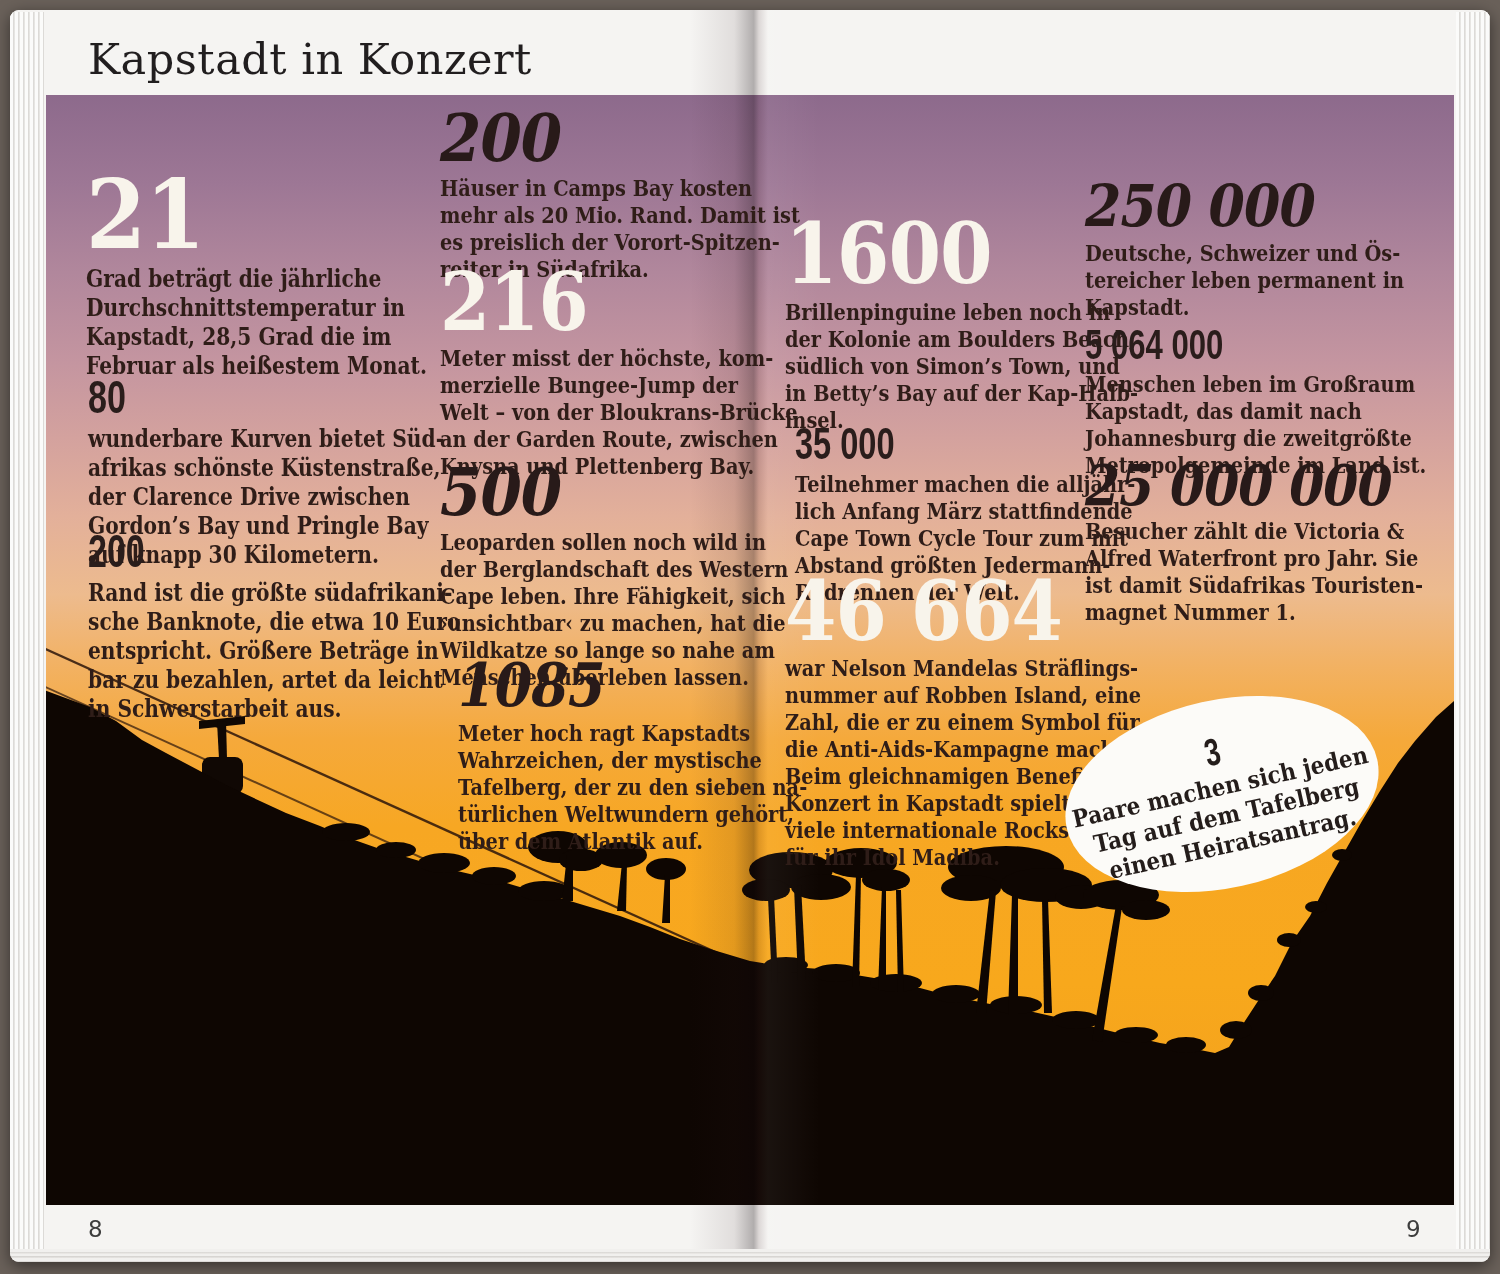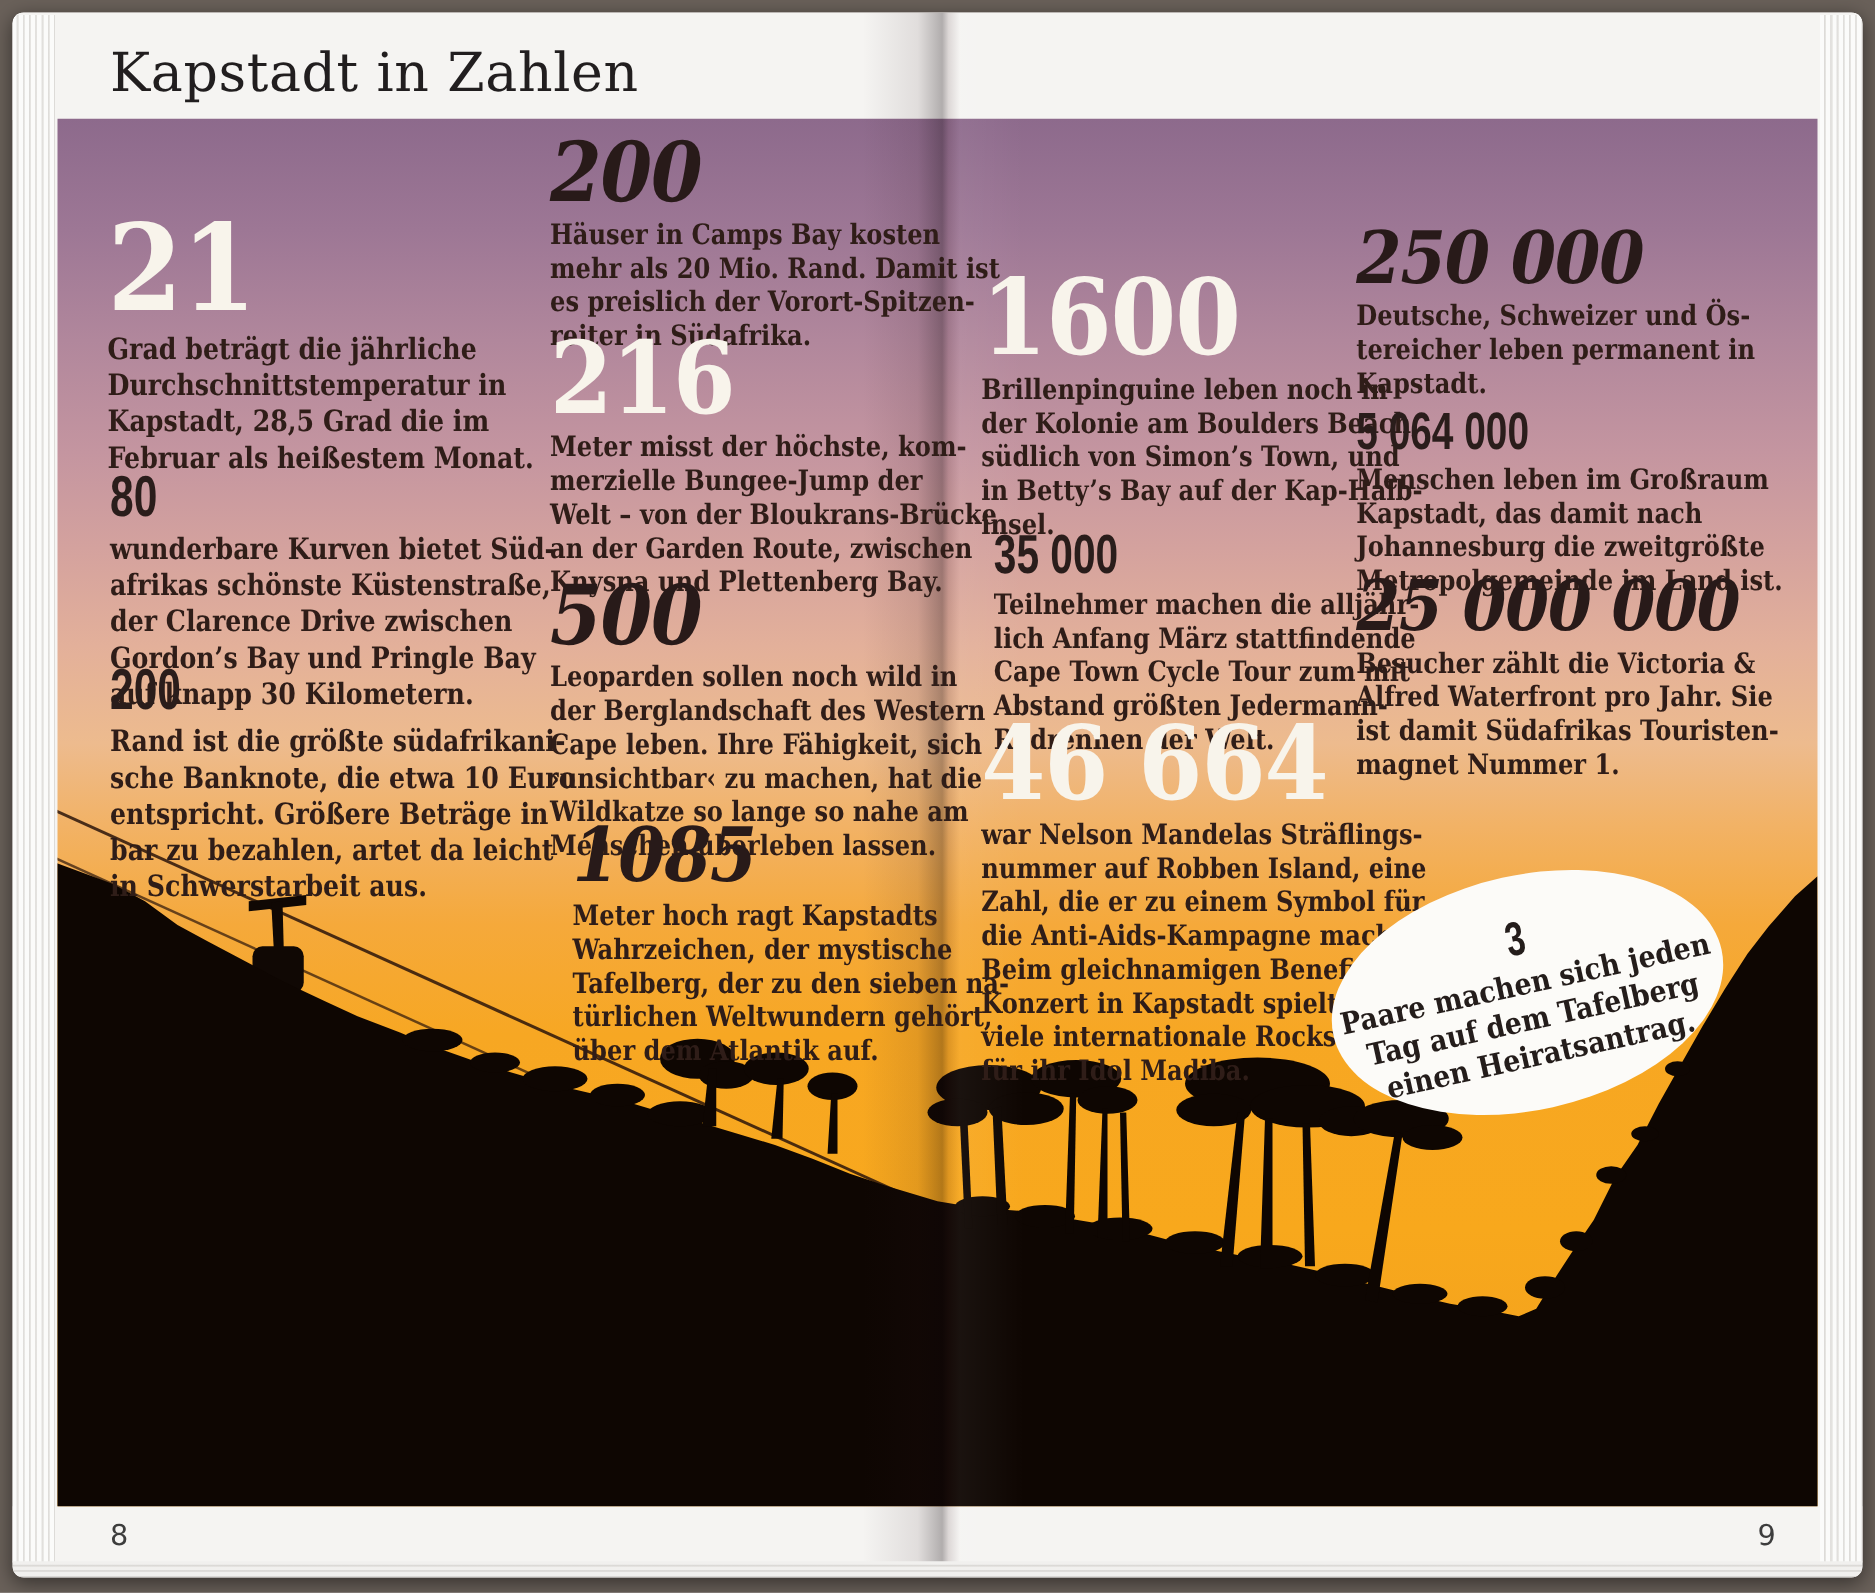--- a/index.html
+++ b/index.html
@@ -153,21 +153,21 @@
           <path d="M998 918 L996 804 L1002 804 L1006 918 Z"></path>
           <ellipse cx="1075" cy="800" rx="38" ry="15"></ellipse>
             <ellipse cx="1100" cy="815" rx="24" ry="10"></ellipse>
           <path d="M1046 945 L1070 810 L1076 812 L1056 947 Z"></path>
         </g>
       </svg>
     </div>
 
     <div class="spine"></div>
 
-    <div class="title">Kapstadt in Zahlen</div>
+    <div class="title">Kapstadt in Konzert</div>
 
     <div class="stat b21 big">
       <div class="num white fs96">21</div>
       <div class="txt">Grad beträgt die jährliche
 Durchschnittstemperatur in
 Kapstadt, 28,5 Grad die im
 Februar als heißestem Monat.</div>
     </div>
     <div class="stat b80 big">
       <div class="num cond fs46">80</div>

